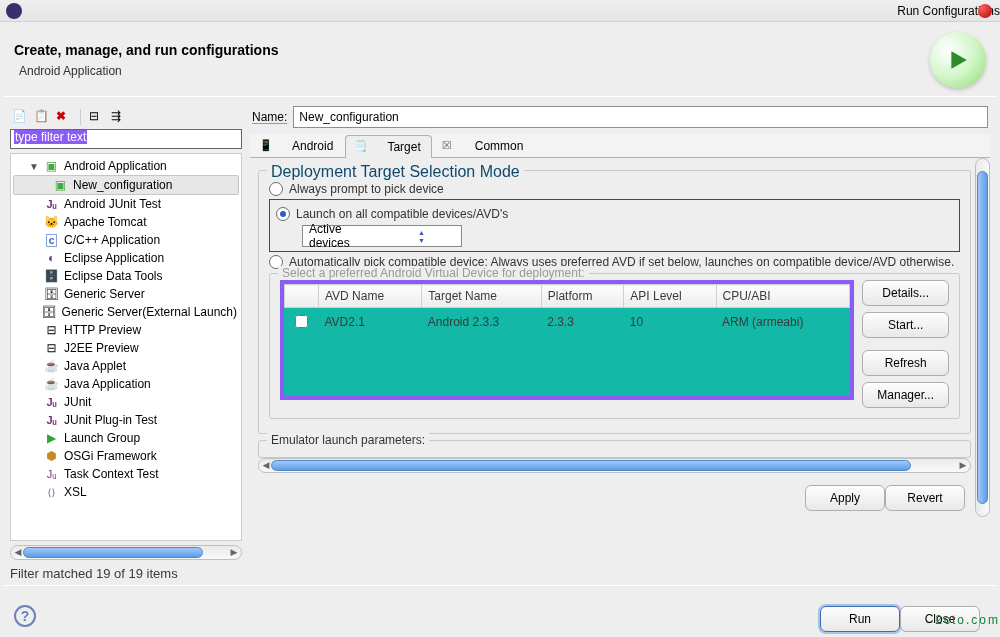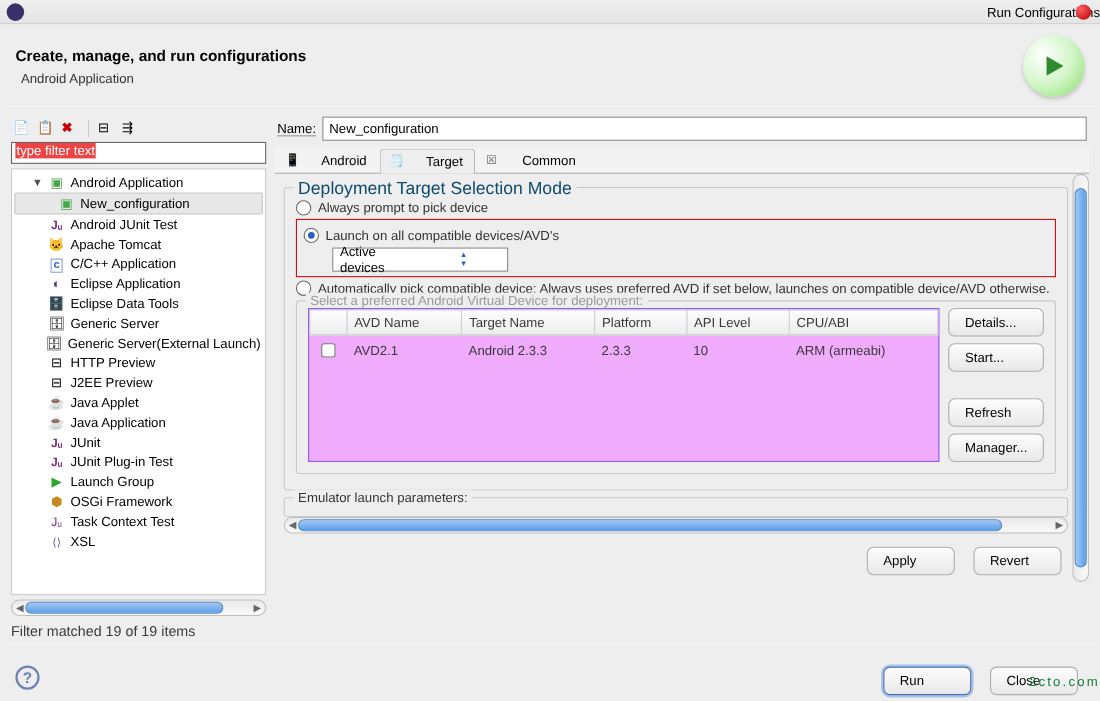--- a/index.html
+++ b/index.html
@@ -28,21 +28,21 @@
 .toolbar-row { display:flex; gap:6px; padding:4px 2px; align-items:center; }
 .toolbar-row .sep { width:1px; height:16px; background:#ccc; margin:0 2px;}
 .tbtn { width:16px; height:16px; display:inline-block; }
 .ic-new::before{ content:'📄'; font-size:12px; }
 .ic-copy::before{ content:'📋'; font-size:12px; color:#caa742;}
 .ic-del::before{ content:'✖'; font-size:12px; color:#c00; font-weight:bold;}
 .ic-colex::before{ content:'⊟'; font-size:12px;}
 .ic-filter::before{ content:'⇶'; font-size:12px;}
 
 .filter-input { width:100%; border:1px solid #666; background:#fff; height:20px; padding:0 3px; margin-bottom:4px;}
-.filter-input .selected { background:#ef4444; color:#fff; padding:0 1px; }
+.filter-input .selected { background:#8b5cf6; color:#fff; padding:0 1px; }
 
 .tree { flex:1; border:1px solid #ccc; background:#fff; overflow:auto; padding:3px 2px; }
 .tree .node { display:flex; align-items:center; gap:5px; padding:2px 2px; white-space:nowrap; cursor:default; }
 .tree .node.indent1 { padding-left: 16px;}
 .tree .node.indent2 { padding-left: 40px;}
 .tree .node .arrow { width:10px; display:inline-block; color:#555; font-size:10px;}
 .tree .node.selected { background:#e7e7e7; border:1px solid #c6c6c6; border-radius:2px; padding-left:39px;}
 .tree .node .cfg-icon { width:15px; display:inline-block; text-align:center; font-size:12px; }
 
 .scrollbar-h { height:15px; background:linear-gradient(#eaeaea,#f9f9f9); border:1px solid #bfbfbf; border-radius:8px; margin-top:4px; position:relative; overflow:hidden;}
@@ -82,29 +82,29 @@
 .select-row { margin-left:26px; margin-top:4px; }
 .select { display:flex; align-items:center; border:1px solid #8a8a8a; background:#fff; width:160px; height:22px; }
 .select span { flex:1; padding:0 6px; }
 .select .dd { width:18px; display:flex; flex-direction:column; align-items:center; justify-content:center; gap:1px;}
 .select .dd::before{content:'▲'; font-size:7px; color:#2a5ec8;}
 .select .dd::after{content:'▼'; font-size:7px; color:#2a5ec8;}
 
 .subbox { border:1px solid #c9c9c9; border-radius:3px; padding:6px 10px 10px 10px; position:relative; margin:4px 0; }
 .subbox .legend { position:absolute; top:-8px; left:8px; background:#eee; padding:0 4px; font-size:12px; color:#9a9a9a;}
 .avd-panel { display:flex; gap:8px; }
-.avd-table-wrap { flex:1; border:1px solid #8b5cf6; background:#f0abfc; height:140px; }
+.avd-table-wrap { flex:1; border:4px solid #8b5cf6; background:#14b8a6; height:120px; }
 .avd-table { width:100%; border-collapse:collapse; }
 .avd-table th { background:linear-gradient(#fdfdfd,#ececec); border:1px solid #cfcfcf; text-align:left; padding:4px 6px; font-weight:normal; font-size:12px; color:#3a3a3a;}
 .avd-table td { padding:4px 6px; color:#3a3a3a; border-bottom:0; }
 .avd-table td:first-child input { margin-right:5px;}
 .avd-buttons { display:flex; flex-direction:column; gap:6px; }
-.btn { background:linear-gradient(#fdfdfd,#e8e8e8); border:1px solid #adadad; border-radius:6px; padding:5px 14px; min-width:80px; text-align:left; cursor:default; box-shadow: 0 1px 0 #fff inset;}
+.btn { background:linear-gradient(#fdfdfd,#e8e8e8); border:1px solid #adadad; border-radius:6px; padding:5px 14px; min-width:80px; text-align:center; cursor:default; box-shadow: 0 1px 0 #fff inset;}
 .btn.primary { border-color:#3d6cb5; box-shadow: 0 0 0 2px rgba(84,140,214,.45);}
-.btn-row { display:flex; gap:17px; justify-content:flex-end; margin:6px 6px 0 0; }
+.btn-row { display:flex; gap:0; justify-content:flex-end; margin:6px 6px 0 0; }
 
 .group-emulator { border:1px solid #c9c9c9; border-radius:3px; padding:4px 10px; position:relative; margin-top:4px;}
 .group-emulator .legend { position:absolute; top:-8px; left:8px; background:#eee; padding:0 4px; font-size:12px; color:#333;}
 
 .bottom-bar { display:flex; justify-content:space-between; align-items:center; padding:8px 14px 4px 14px; }
 .help-icon { width:22px; height:22px; border-radius:50%; border:2px solid #6e80b6; color:#6e80b6; display:flex; align-items:center; justify-content:center; font-weight:bold; font-size:14px;}
 .watermark { position:absolute; right:0; bottom:8px; font-size:18px; color:#15803d; letter-spacing:2px; font-family:Arial;}
 .cfg-android{color:#46a846;} .cfg-android::before{content:'▣';}
 .cfg-junitA::before{content:'Jᵤ'; color:#7a2d7a; font-weight:bold; font-size:11px;}
 .cfg-tomcat::before{content:'🐱';}

